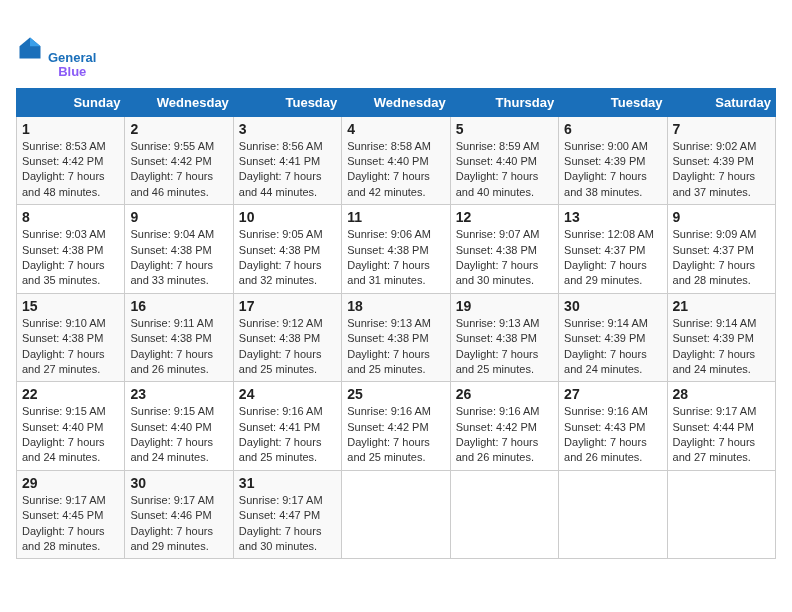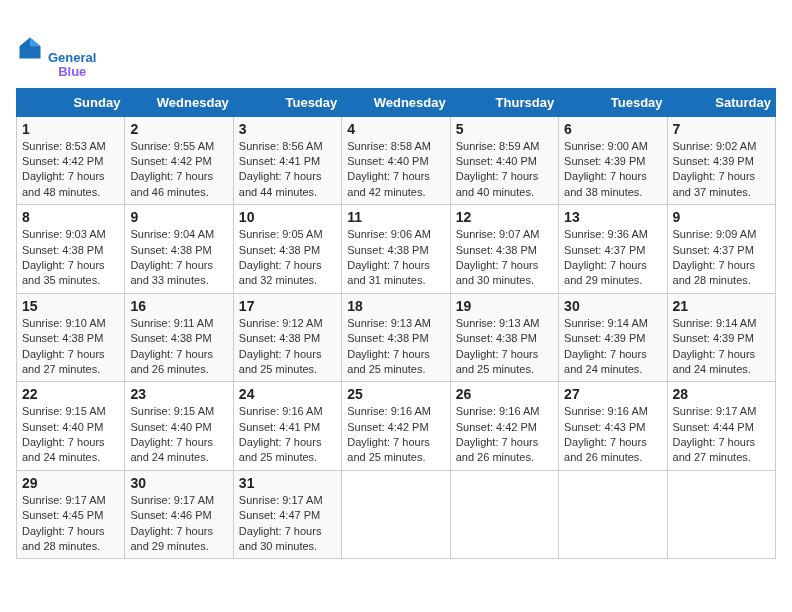--- a/index.html
+++ b/index.html
@@ -215,21 +215,21 @@
         <span class="day-num">12</span>
         <div class="cell-text">
           <span>Sunrise: 9:07 AM</span><br>
           <span>Sunset: 4:38 PM</span><br>
           <span>Daylight: 7 hours and 30 minutes.</span>
         </div>
       </td>
         <td>
         <span class="day-num">13</span>
         <div class="cell-text">
-          <span>Sunrise: 9:36 AM</span><br>
+          <span>Sunrise: 12:08 AM</span><br>
           <span>Sunset: 4:37 PM</span><br>
           <span>Daylight: 7 hours and 29 minutes.</span>
         </div>
       </td>
         <td>
         <span class="day-num">9</span>
         <div class="cell-text">
           <span>Sunrise: 9:09 AM</span><br>
           <span>Sunset: 4:37 PM</span><br>
           <span>Daylight: 7 hours and 28 minutes.</span>

